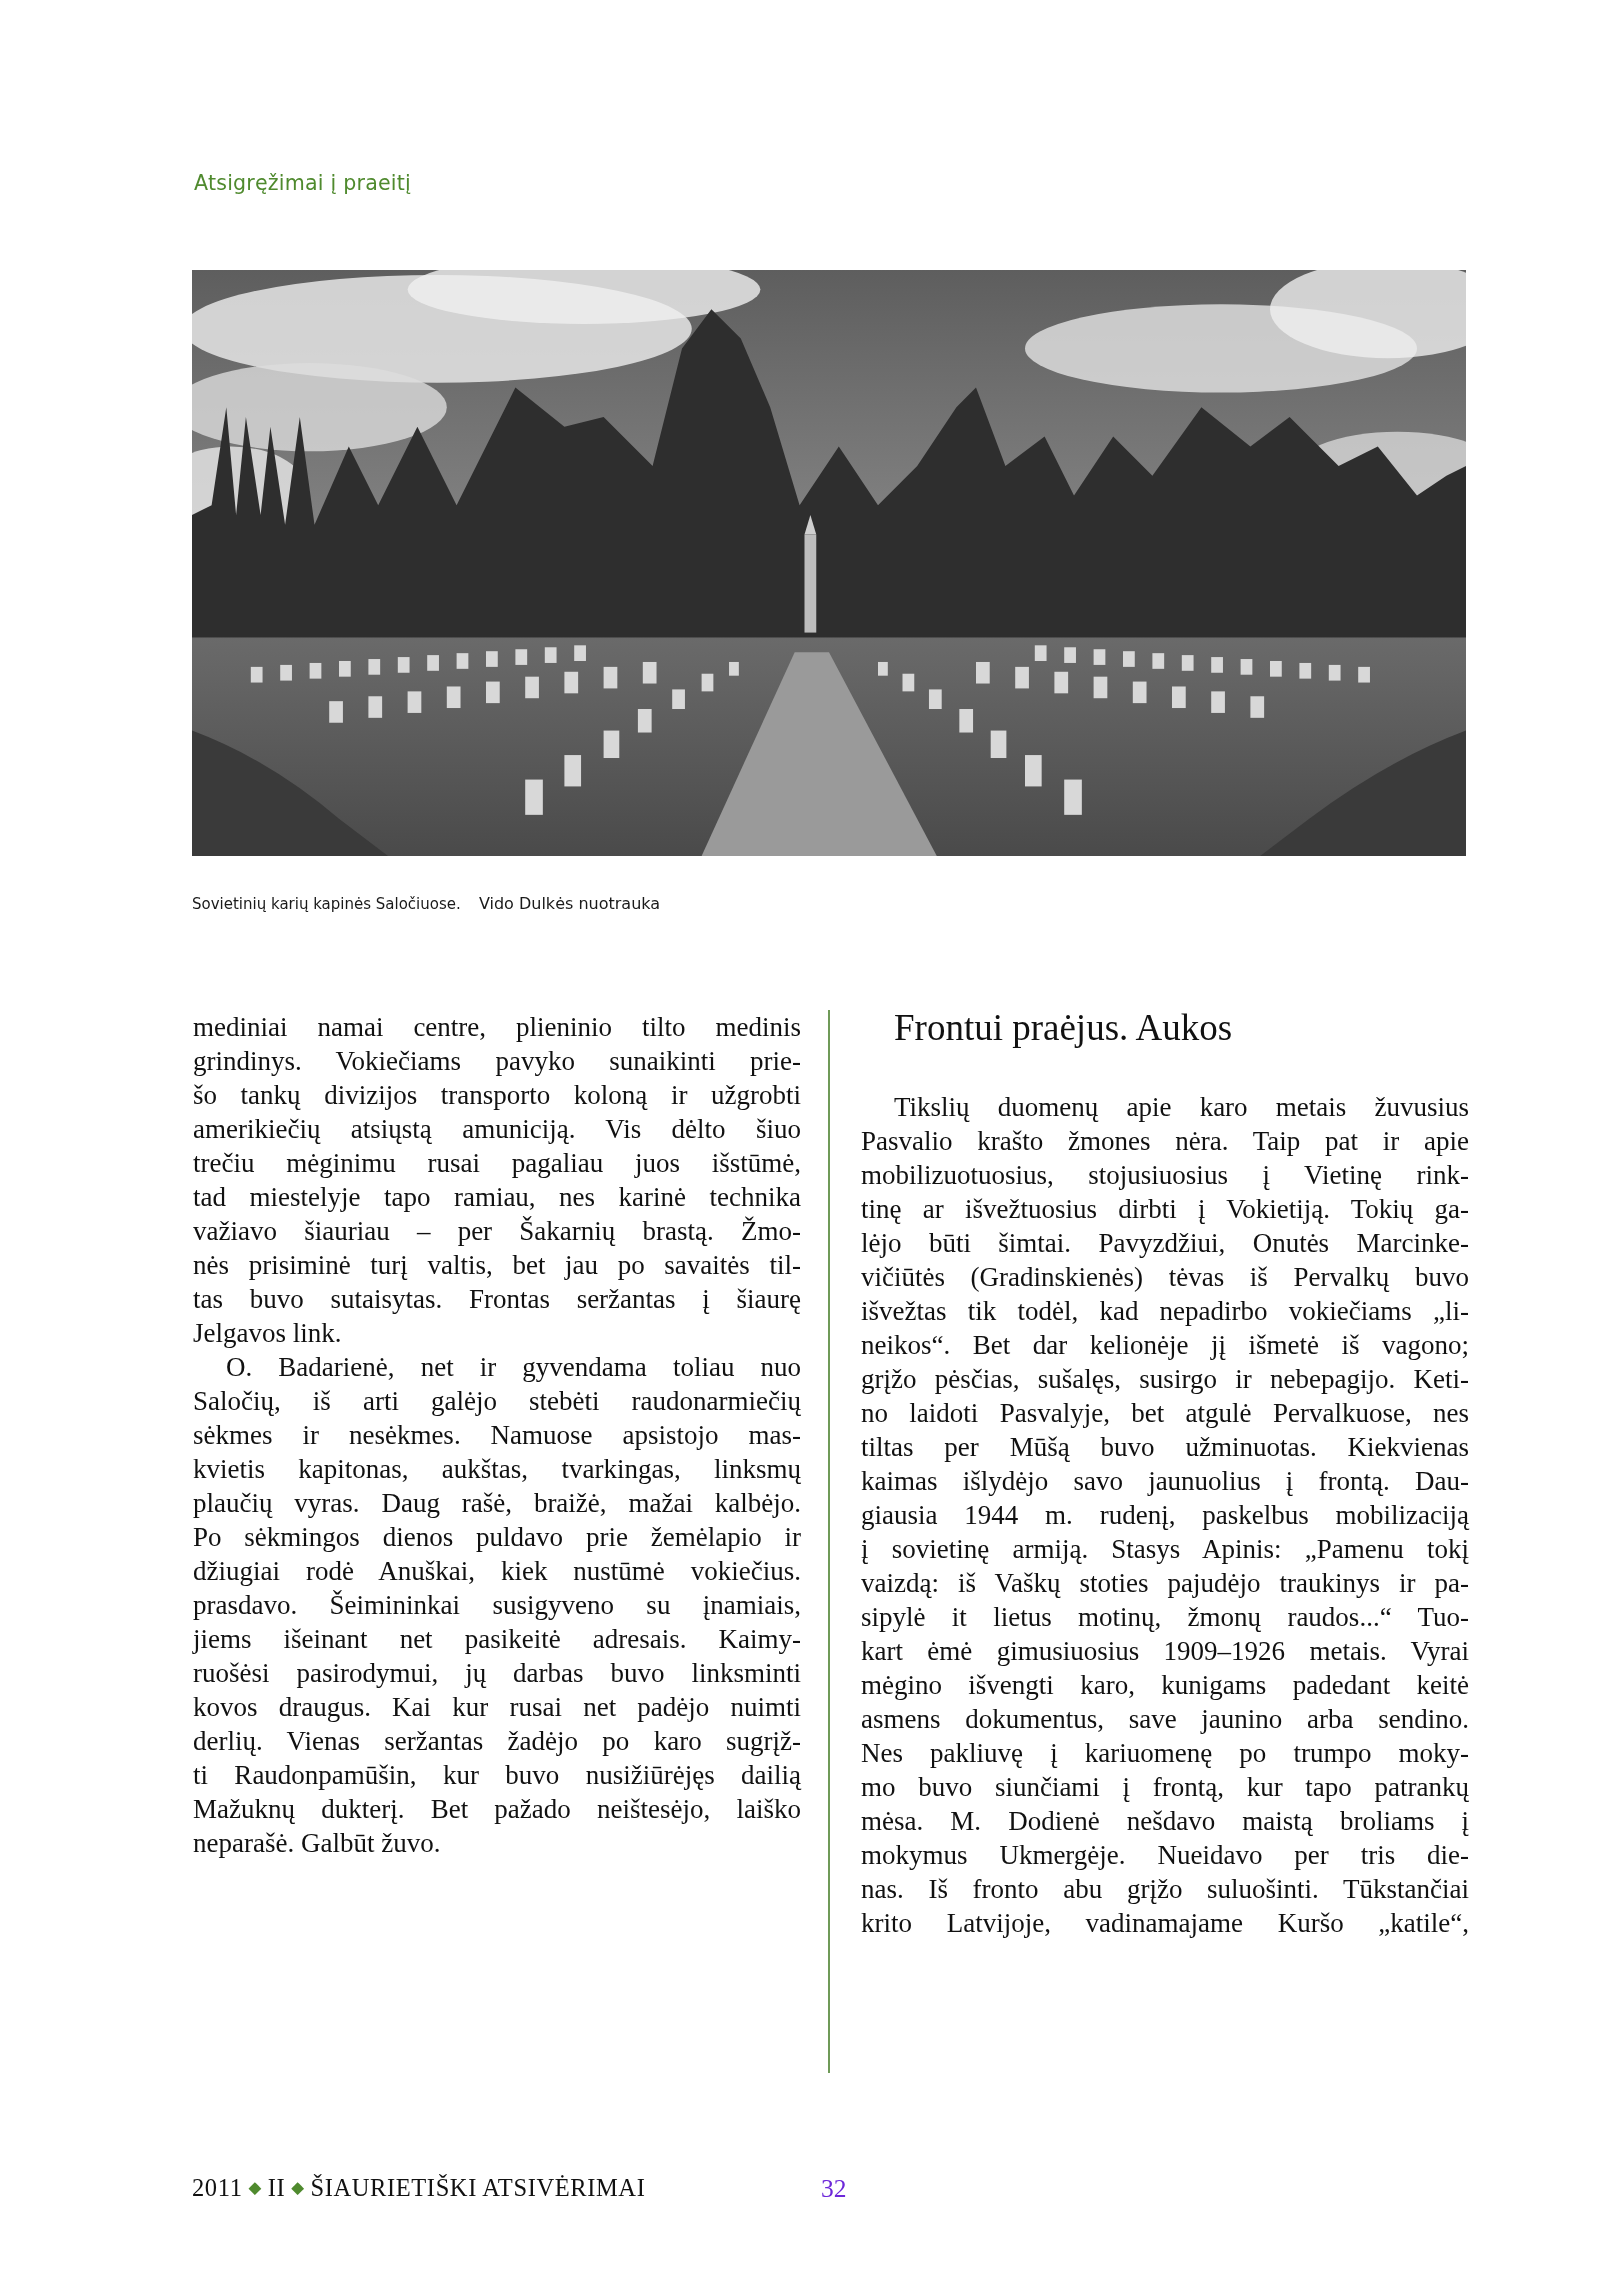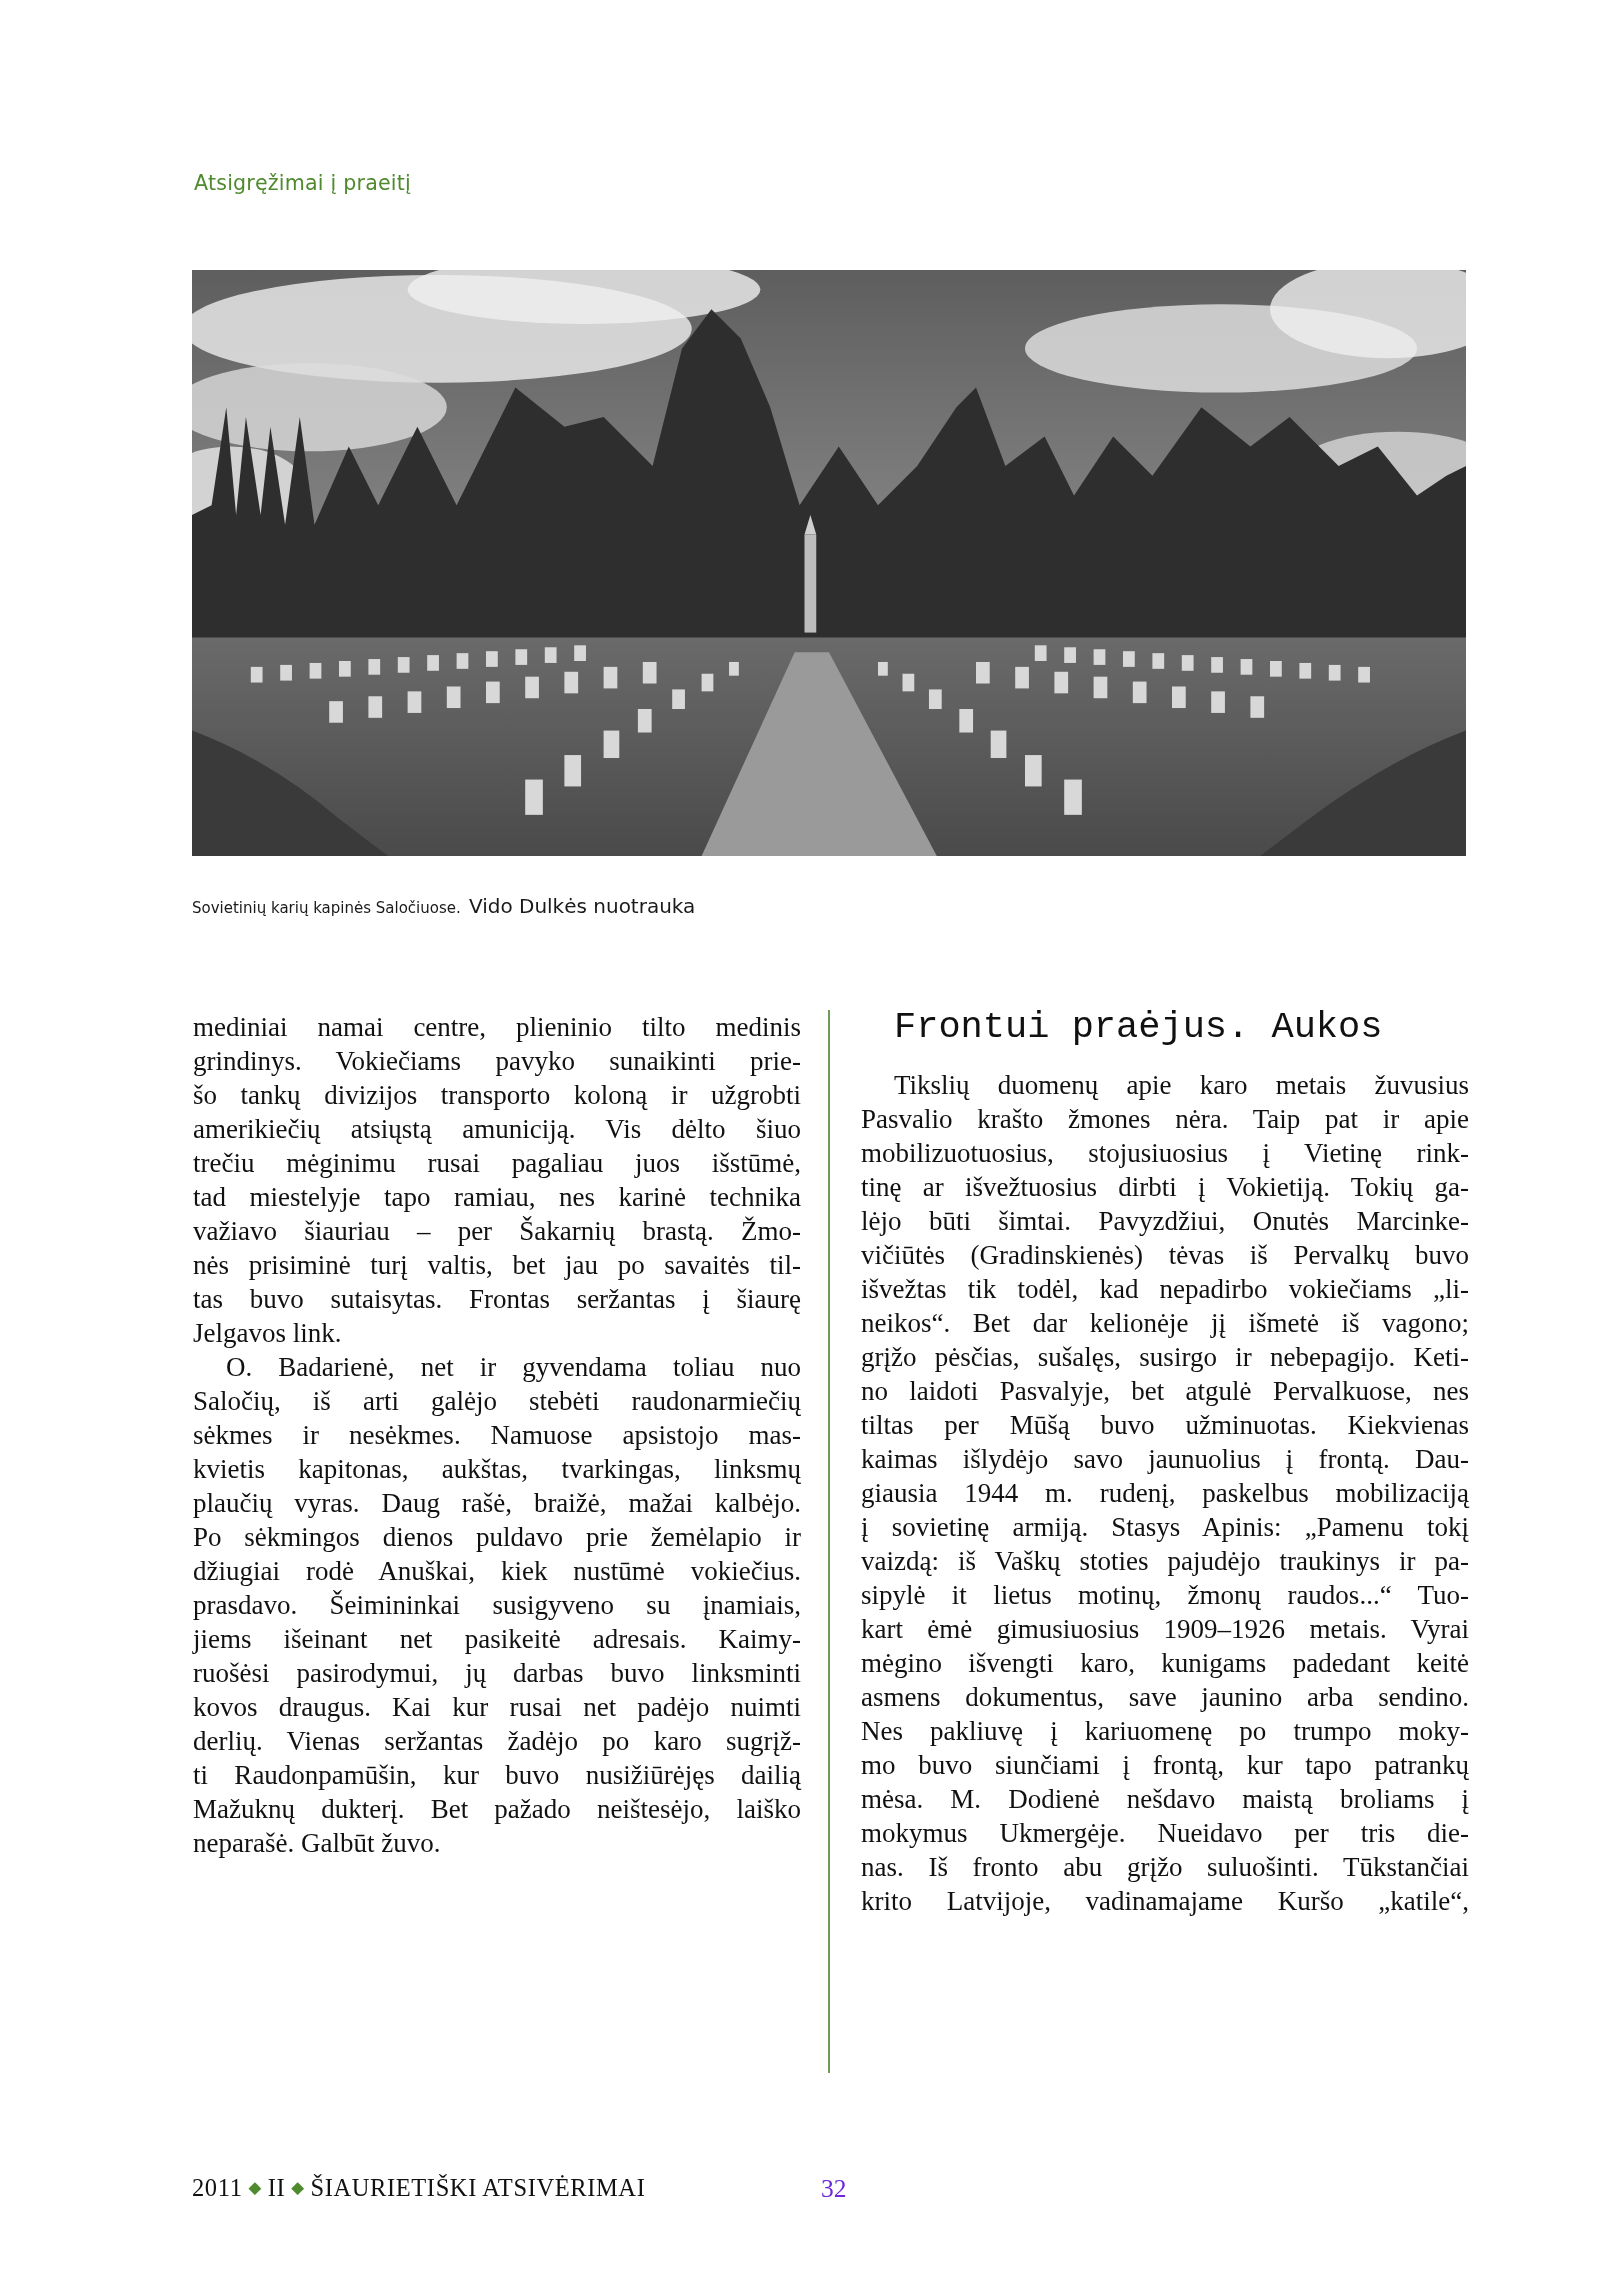--- a/index.html
+++ b/index.html
@@ -12,39 +12,39 @@
   .photo {
     position: absolute; left: 192px; top: 270px; width: 1274px; height: 586px;
     overflow: hidden; background: #8c8c8c;
   }
   .photo svg { display: block; width: 100%; height: 100%; }
   .caption {
     position: absolute; left: 192px; top: 894px;
     font-family: "DejaVu Sans", sans-serif; color: #1a1a1a;
   }
   .caption .main { font-size: 15px; }
-  .caption .credit { font-size: 20px; margin-left: 3px; }
+  .caption .credit { font-size: 16px; margin-left: 13px; }
   .col {
     position: absolute; top: 1010px; width: 608px;
     font-family: "Liberation Serif", serif; font-size: 27px;
     line-height: 34px; color: #111;
     text-align: justify;
   }
   .col-left { left: 193px; }
   .col-right { left: 861px; }
   .col .line { display: block; text-align: justify; text-align-last: justify; white-space: nowrap; }
   .col .line.last { text-align-last: left; }
   .col .line.indent { padding-left: 33px; }
   .rule {
     position: absolute; left: 828px; top: 1010px; width: 2px; height: 1063px;
     background: #6f9a58;
   }
   .heading {
-    font-family: Liberation Mono, monospace; font-size: 37px; line-height: 43px;
-    color: #111; padding-left: 33px; margin-top: -3.9px; margin-bottom: 19px;
+    font-family: Liberation Serif, serif; font-size: 37px; line-height: 43px;
+    color: #111; padding-left: 33px; margin-top: -3.9px; margin-bottom: 41px;
     white-space: nowrap;
   }
   .footer {
     position: absolute; left: 192px; top: 2174px;
     font-family: "Liberation Serif", serif; font-size: 24.5px; color: #111;
     letter-spacing: 0.6px;
   }
   .footer .dot { color: #4f8a2e; font-size: 16.7px; vertical-align: 2.9px; margin: 0 5.9px; }
   .page-number {
     position: absolute; left: 821px; top: 2174px;

